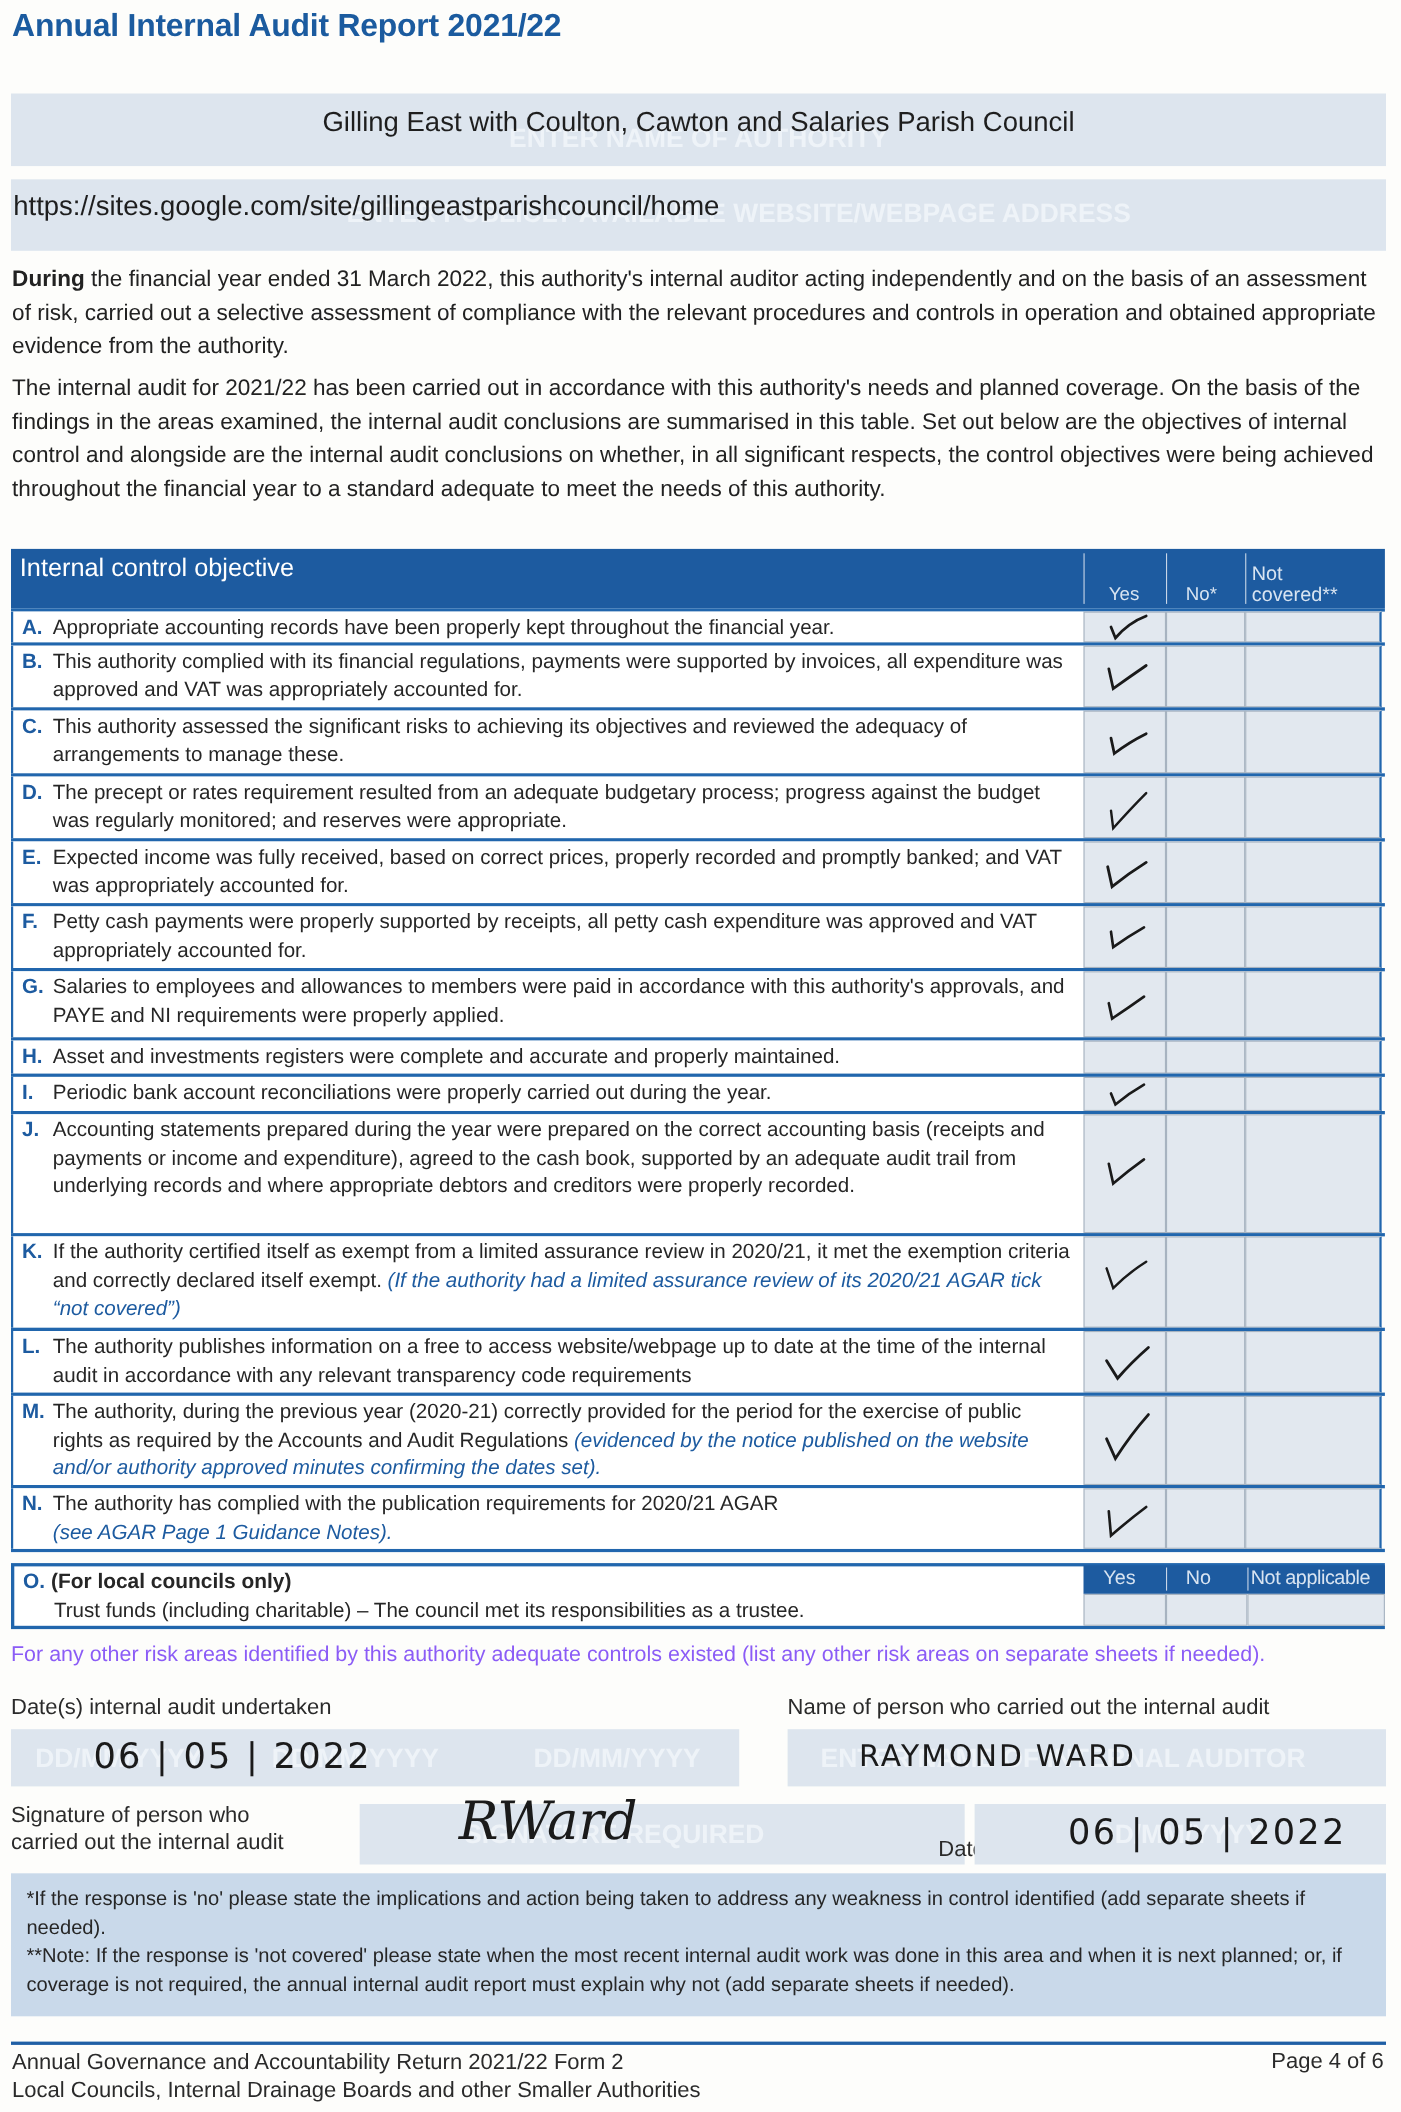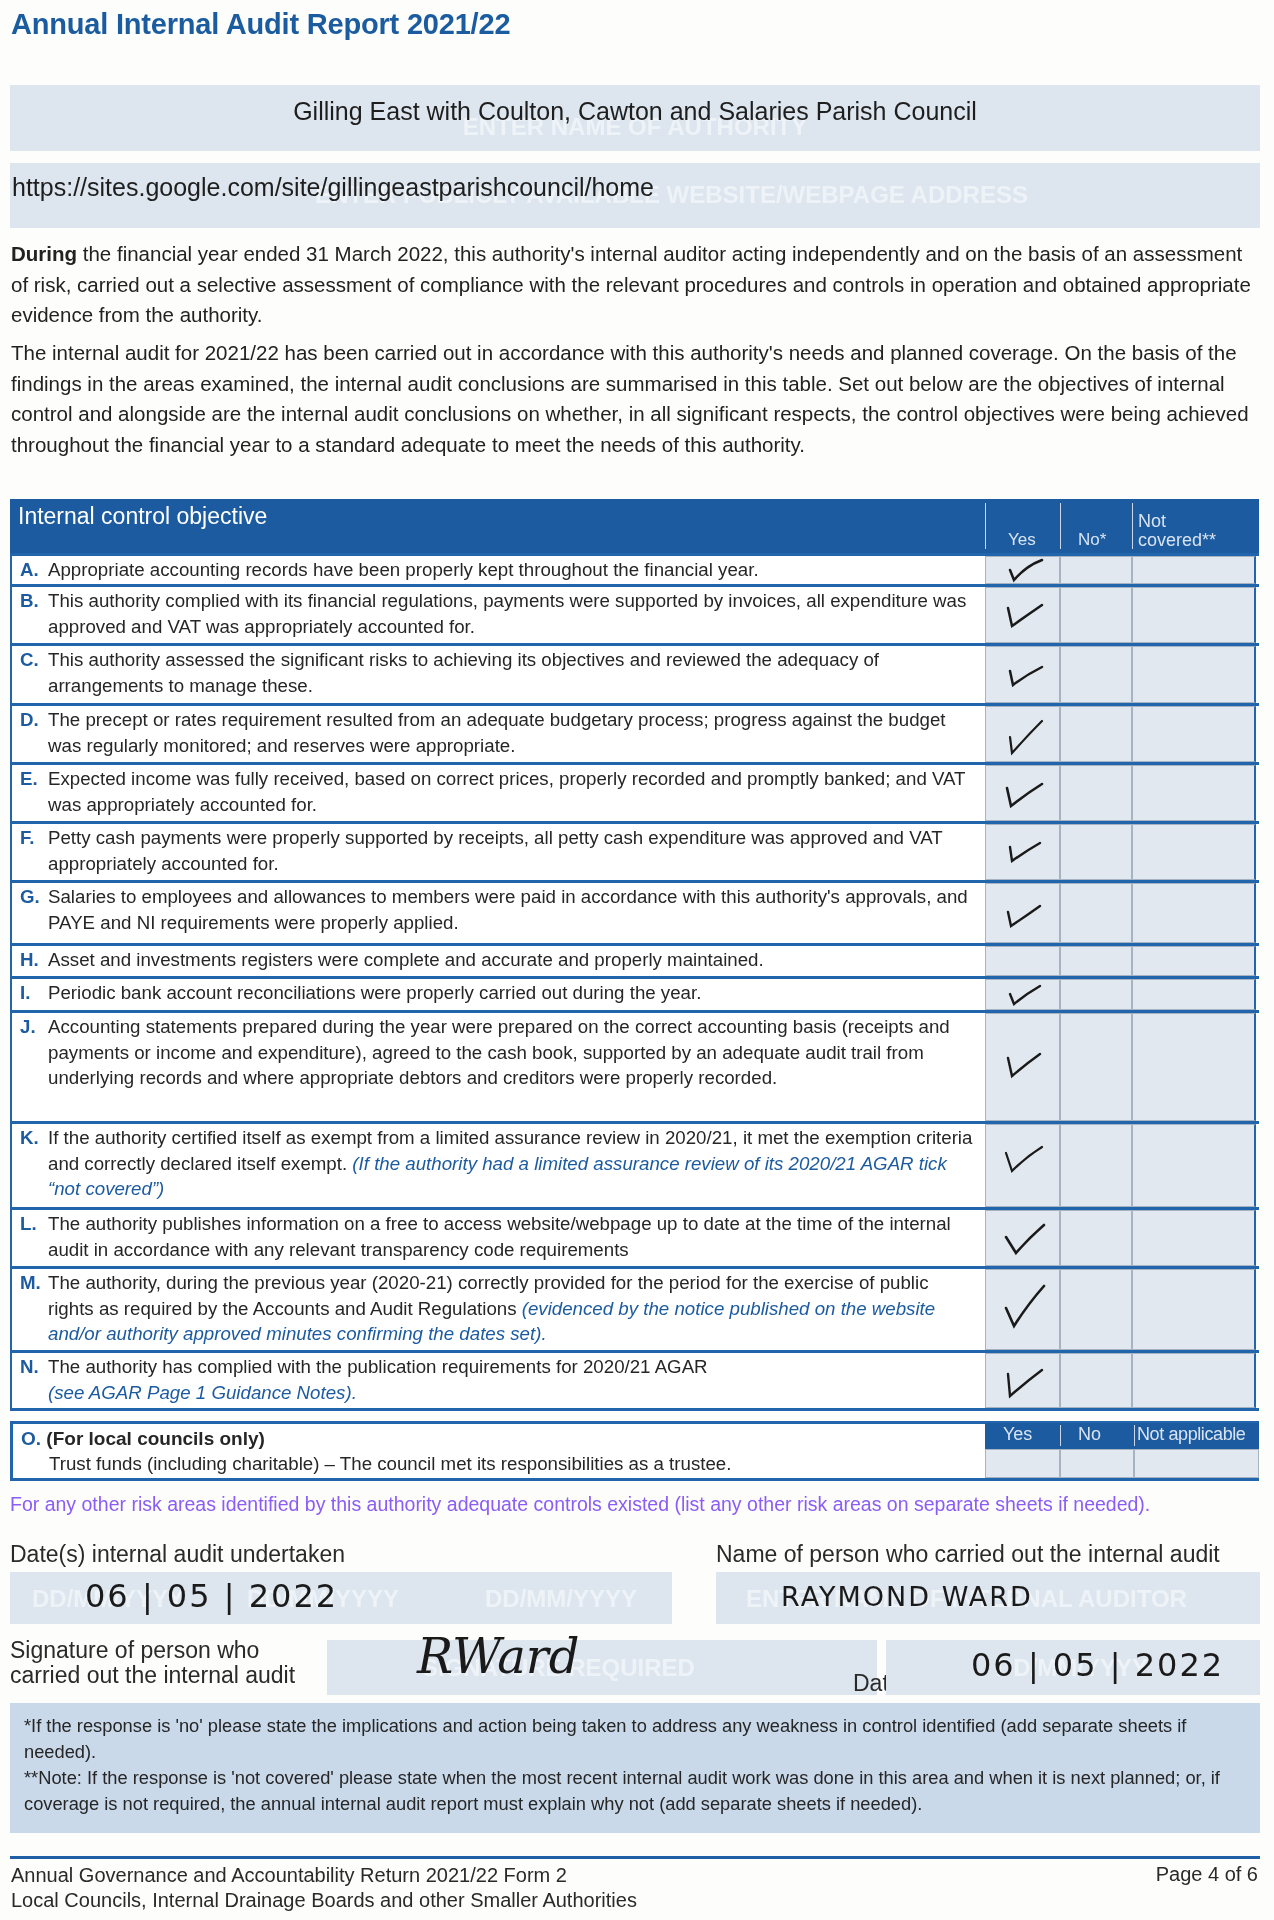--- a/index.html
+++ b/index.html
@@ -50,21 +50,21 @@
     .osec .otitle { position: absolute; left: 8px; top: 4px; font-size: 19px; font-weight: bold; color: #262626; }
     .osec .otitle .letter { color: #1d5ba0; }
     .osec .odesc { position: absolute; left: 36px; top: 29px; font-size: 18.7px; color: #262626; }
     .osec .ohead { position: absolute; left: 972px; top: -1px; width: 274px; height: 26px; background: #1d5ba0; }
     .osec .ohead span { position: absolute; top: 1px; color: #d8e4f1; font-size: 18px; }
     .osec .ohead .vsep { position: absolute; top: 2px; width: 1px; height: 21px; background: #c8d6e8; }
     .osec .ocell { position: absolute; top: 25px; height: 29px; background: #e2e8ef; border: 1px solid #a7b3c0; }
 
     .other-risk { left: 10px; top: 1493px; font-size: 19.5px; color: #8b5cf6; }
 
-    .lbl { font-size: 23px; color: #2a2a2a; }
+    .lbl { font-size: 20px; color: #2a2a2a; }
     .hand { font-family: "DejaVu Sans", sans-serif; color: #1a1a1a; position: absolute; white-space: nowrap; }
 
     .date-box { left: 10px; top: 1572px; width: 662px; height: 52px; }
     .name-box { left: 716px; top: 1572px; width: 544px; height: 52px; }
     .sig-box { left: 287px; top: 1640px; width: 550px; height: 55px; margin-left: 40px; }
     .date2-box { left: 886px; top: 1640px; width: 374px; height: 55px; }
 
     .notes { left: 10px; top: 1703px; width: 1250px; height: 130px; background: #c9d9ea; padding: 10px 14px; font-size: 18.3px; line-height: 26px; color: #262626; }
     .notes p + p { }
 

